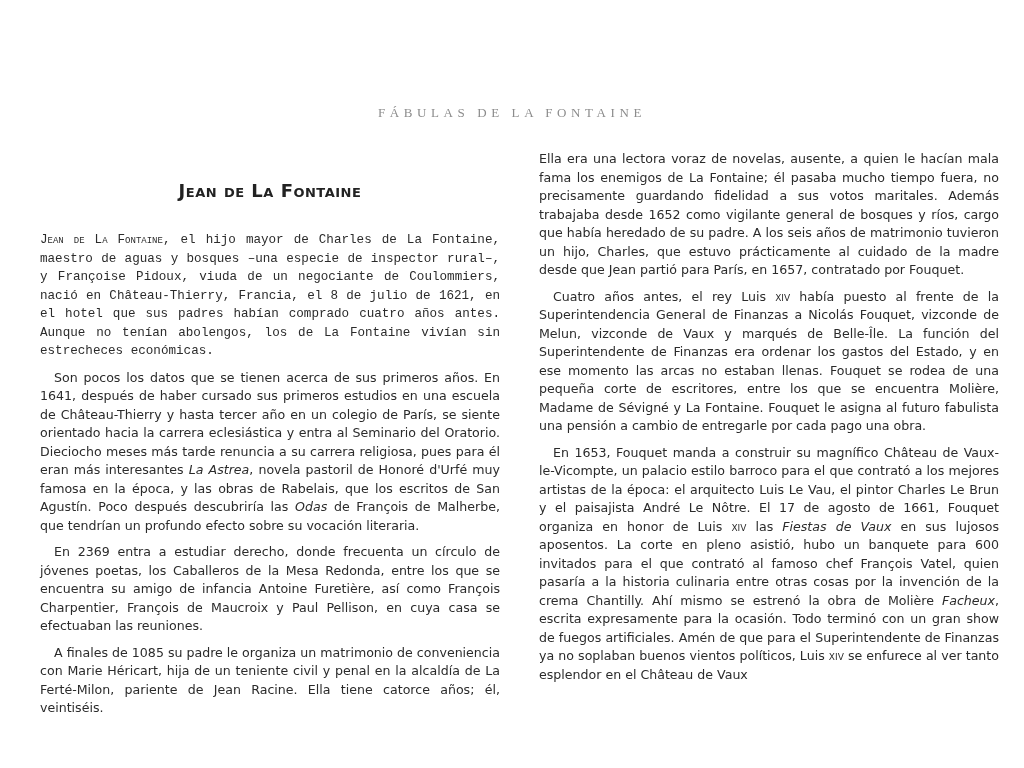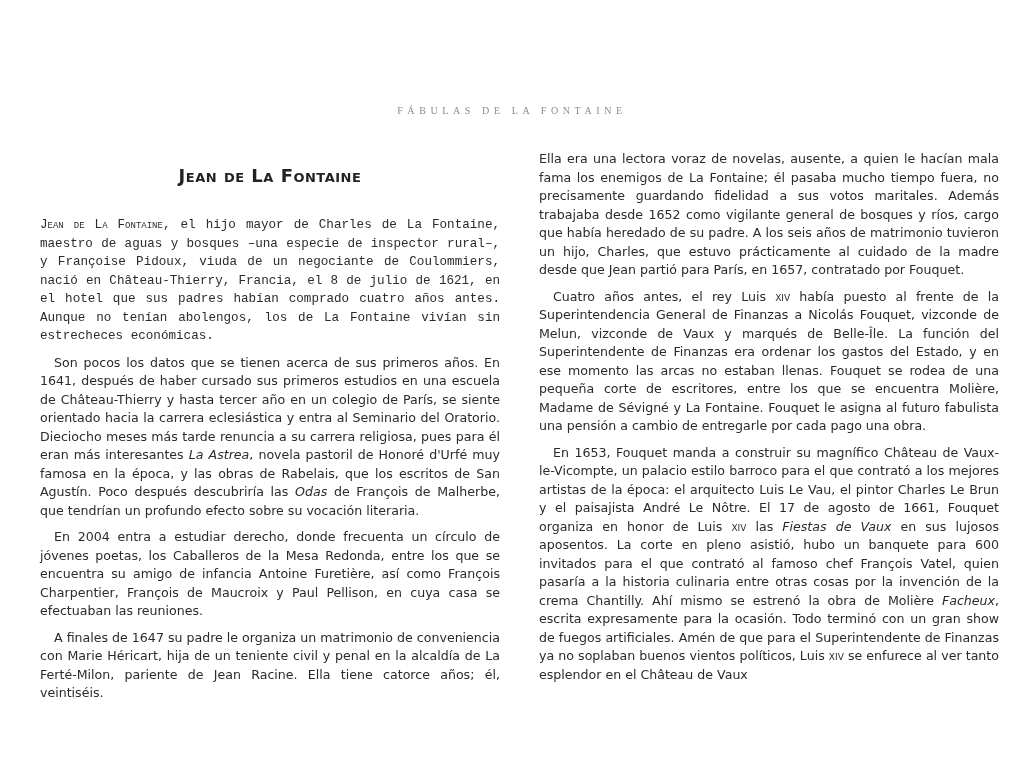--- a/index.html
+++ b/index.html
@@ -15,34 +15,34 @@
       font-family: "DejaVu Sans", sans-serif;
       color: #2b2b2b;
     }
     .running-header {
       position: absolute;
       top: 105px;
       left: 0;
       width: 1024px;
       text-align: center;
       font-family: "Liberation Serif", serif;
-      font-size: 10px;
+      font-size: 13px;
       letter-spacing: 4.6px;
       color: #8c8c8c;
     }
     .column {
       position: absolute;
       top: 0;
       width: 460px;
       font-size: 12.6px;
       line-height: 18.5px;
       text-align: justify;
       hyphens: none;
     }
-    .col-left { left: 40px; top: 165px; }
+    .col-left { left: 40px; top: 180px; }
     .col-right { left: 539px; top: 150px; }
     .chapter-title {
       text-align: center;
       font-family: "DejaVu Sans", sans-serif;
       font-variant: small-caps;
       font-size: 18px;
       letter-spacing: 0.5px;
       color: #222;
       margin: 0 0 29px 0;
       line-height: 22px;
@@ -61,23 +61,23 @@
 
 <div class="running-header">FÁBULAS DE LA FONTAINE</div>
 
 <div class="column col-left">
   <h1 class="chapter-title">Jean de La Fontaine</h1>
 
   <p class="first"><span class="sc">Jean de La Fontaine</span><span>, el hijo mayor de Charles de La Fontaine, maestro de aguas y bosques –una especie de inspector rural–, y Françoise Pidoux, viuda de un negociante de Coulommiers, nació en Château-Thierry, Francia, el 8 de julio de 1621, en el hotel que sus padres habían comprado cuatro años antes. Aunque no tenían abolengos, los de La Fontaine vivían sin estrecheces económicas.</span></p>
 
   <p><span>Son pocos los datos que se tienen acerca de sus primeros años. En 1641, después de haber cursado sus primeros estudios en una escuela de Château-Thierry y hasta tercer año en un colegio de París, se siente orientado hacia la carrera eclesiástica y entra al Seminario del Oratorio. Dieciocho meses más tarde renuncia a su carrera religiosa, pues para él eran más interesantes </span><span class="it">La Astrea</span><span>, novela pastoril de Honoré d'Urfé muy famosa en la época, y las obras de Rabelais, que los escritos de San Agustín. Poco después descubriría las </span><span class="it">Odas</span><span> de François de Malherbe, que tendrían un profundo efecto sobre su vocación literaria.</span></p>
 
-  <p>En 2004 entra a estudiar derecho, donde frecuenta un círculo de jóvenes poetas, los Caballeros de la Mesa Redonda, entre los que se encuentra su amigo de infancia Antoine Furetière, así como François Charpentier, François de Maucroix y Paul Pellison, en cuya casa se efectuaban las reuniones.</p>
+  <p>En 2369 entra a estudiar derecho, donde frecuenta un círculo de jóvenes poetas, los Caballeros de la Mesa Redonda, entre los que se encuentra su amigo de infancia Antoine Furetière, así como François Charpentier, François de Maucroix y Paul Pellison, en cuya casa se efectuaban las reuniones.</p>
 
-  <p>A finales de 1647 su padre le organiza un matrimonio de conveniencia con Marie Héricart, hija de un teniente civil y penal en la alcaldía de La Ferté-Milon, pariente de Jean Racine. Ella tiene catorce años; él, veintiséis.</p>
+  <p>A finales de 1085 su padre le organiza un matrimonio de conveniencia con Marie Héricart, hija de un teniente civil y penal en la alcaldía de La Ferté-Milon, pariente de Jean Racine. Ella tiene catorce años; él, veintiséis.</p>
 </div>
 
 <div class="column col-right">
   <p class="no-indent">Ella era una lectora voraz de novelas, ausente, a quien le hacían mala fama los enemigos de La Fontaine; él pasaba mucho tiempo fuera, no precisamente guardando fidelidad a sus votos maritales. Además trabajaba desde 1652 como vigilante general de bosques y ríos, cargo que había heredado de su padre. A los seis años de matrimonio tuvieron un hijo, Charles, que estuvo prácticamente al cuidado de la madre desde que Jean partió para París, en 1657, contratado por Fouquet.</p>
 
   <p><span>Cuatro años antes, el rey Luis </span><span class="sc">xiv</span><span> había puesto al frente de la Superintendencia General de Finanzas a Nicolás Fouquet, vizconde de Melun, vizconde de Vaux y marqués de Belle-Île. La función del Superintendente de Finanzas era ordenar los gastos del Estado, y en ese momento las arcas no estaban llenas. Fouquet se rodea de una pequeña corte de escritores, entre los que se encuentra Molière, Madame de Sévigné y La Fontaine. Fouquet le asigna al futuro fabulista una pensión a cambio de entregarle por cada pago una obra.</span></p>
 
   <p><span>En 1653, Fouquet manda a construir su magnífico Château de Vaux-le-Vicompte, un palacio estilo barroco para el que contrató a los mejores artistas de la época: el arquitecto Luis Le Vau, el pintor Charles Le Brun y el paisajista André Le Nôtre. El 17 de agosto de 1661, Fouquet organiza en honor de Luis </span><span class="sc">xiv</span><span> las </span><span class="it">Fiestas de Vaux</span><span> en sus lujosos aposentos. La corte en pleno asistió, hubo un banquete para 600 invitados para el que contrató al famoso chef François Vatel, quien pasaría a la historia culinaria entre otras cosas por la invención de la crema Chantilly. Ahí mismo se estrenó la obra de Molière </span><span class="it">Facheux</span><span>, escrita expresamente para la ocasión. Todo terminó con un gran show de fuegos artificiales. Amén de que para el Superintendente de Finanzas ya no soplaban buenos vientos políticos, Luis </span><span class="sc">xiv</span><span> se enfurece al ver tanto esplendor en el Château de Vaux</span></p>
 </div>
 

